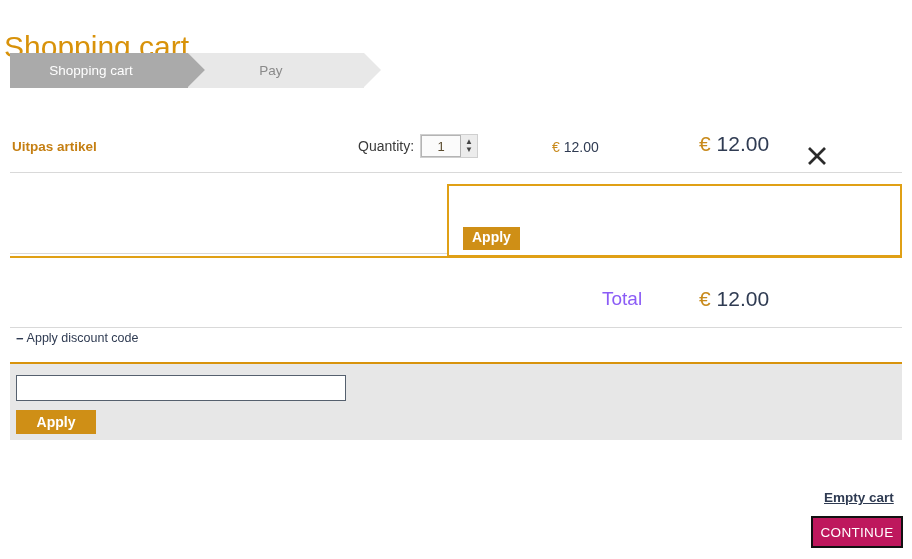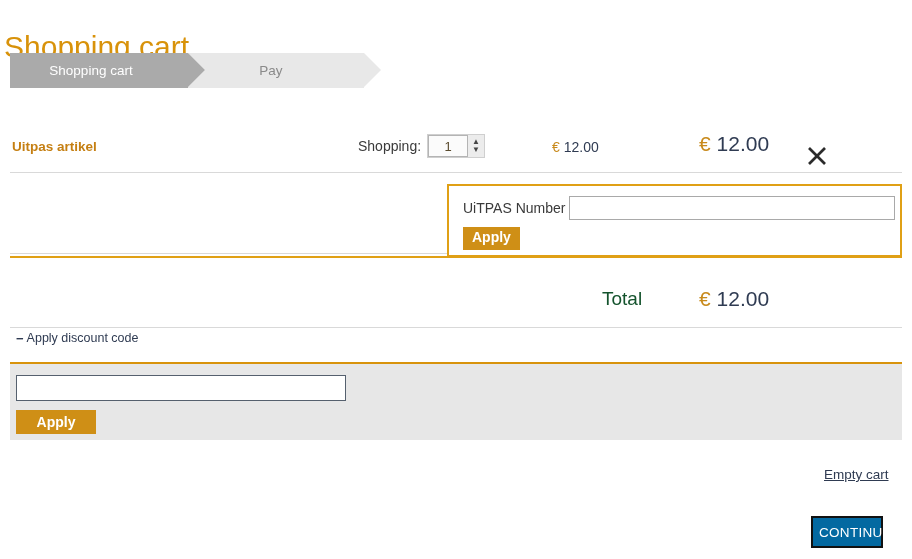--- a/index.html
+++ b/index.html
@@ -245,21 +245,21 @@
     cursor: pointer;
     line-height: 15px;
   }
 
   
   #total-label {
     position: absolute;
     left: 602px;
     top: 288px;
     font-size: 19px;
-    color: #14532d;
+    color: #8b5cf6;
   }
   #total-value {
     position: absolute;
     left: 699px;
     top: 287px;
     font-size: 21px;
     color: #2f3b52;
   }
 
   
@@ -318,33 +318,34 @@
     width: 80px;
     height: 24px;
     cursor: pointer;
     line-height: 16px;
   }
 
   
   #empty-cart {
     position: absolute;
     left: 824px;
-    top: 467px;
+    top: 490px;
     font-size: 13.5px;
     color: #2f3b52;
     text-decoration: underline;
     cursor: pointer;
+    font-weight: bold;
   }
   #continue-button {
     position: absolute;
     left: 811px;
     top: 516px;
-    width: 72px;
+    width: 92px;
     height: 32px;
-    background: #0369a1;
+    background: #be185d;
     border: 2px solid #111111;
     color: #ffffff;
     font-family: "Liberation Sans", sans-serif;
     font-size: 13.5px;
     letter-spacing: 0.3px;
     cursor: pointer;
     box-sizing: border-box;
   }
 </style>
 </head>
@@ -358,21 +359,21 @@
   </div>
   <div class="step step-inactive step-notch">
     <span class="step-label">Pay</span>
   </div>
 </div>
 
 <div id="line-item">
   <div id="item-name">Uitpas artikel</div>
 
   <div id="qty-wrap">
-    <span id="qty-label">Shopping:</span>
+    <span id="qty-label">Quantity:</span>
     <span class="qty-control">
       <input id="qty-input" type="text" value="1" style="">
       <span class="spinner">
         <span>▲</span>
         <span>▼</span>
       </span>
     </span>
   </div>
 
   <div id="unit-price">
@@ -389,24 +390,20 @@
     <line x1="23" y1="7" x2="7" y2="23" stroke="#2b2b2b" stroke-width="2.6" stroke-linecap="butt"></line>
   </svg>
 </div>
 
 <div class="divider" style="left:10px; top:172px; width:892px;"></div>
 <div class="divider" style="left:10px; top:253px; width:437px;"></div>
 <div class="divider-orange" style="left:10px; top:256px; width:892px;"></div>
 <div class="divider" style="left:10px; top:327px; width:892px;"></div>
 
 <div id="uitpas-box">
-  <div id="uitpas-row">
-    <span id="uitpas-label">UiTPAS Number</span>
-    <input id="uitpas-input" type="text" placeholder="" style="">
-  </div>
   <button id="uitpas-apply">Apply</button>
 </div>
 
 <div id="total-label">Total</div>
 <div id="total-value">
   <span><span class="euro">€</span> 12.00</span>
 </div>
 
 <div id="discount-toggle">
   <span id="discount-toggle-icon">−</span>

